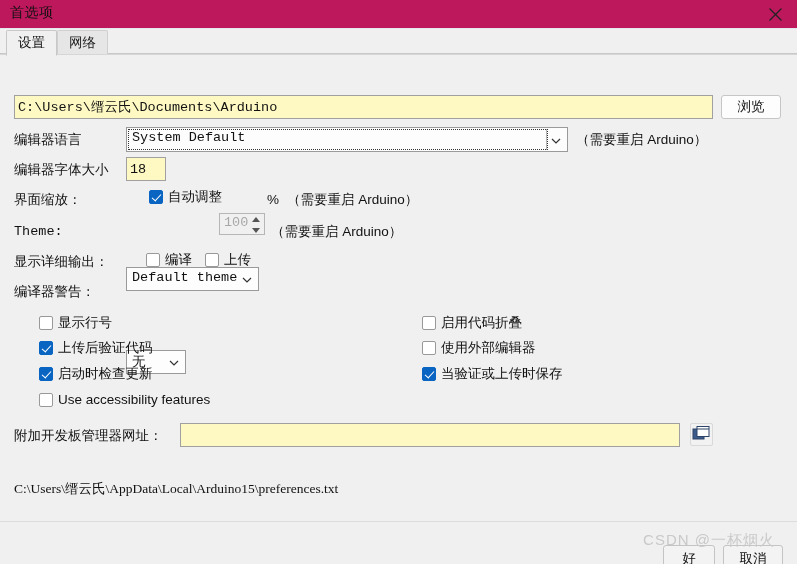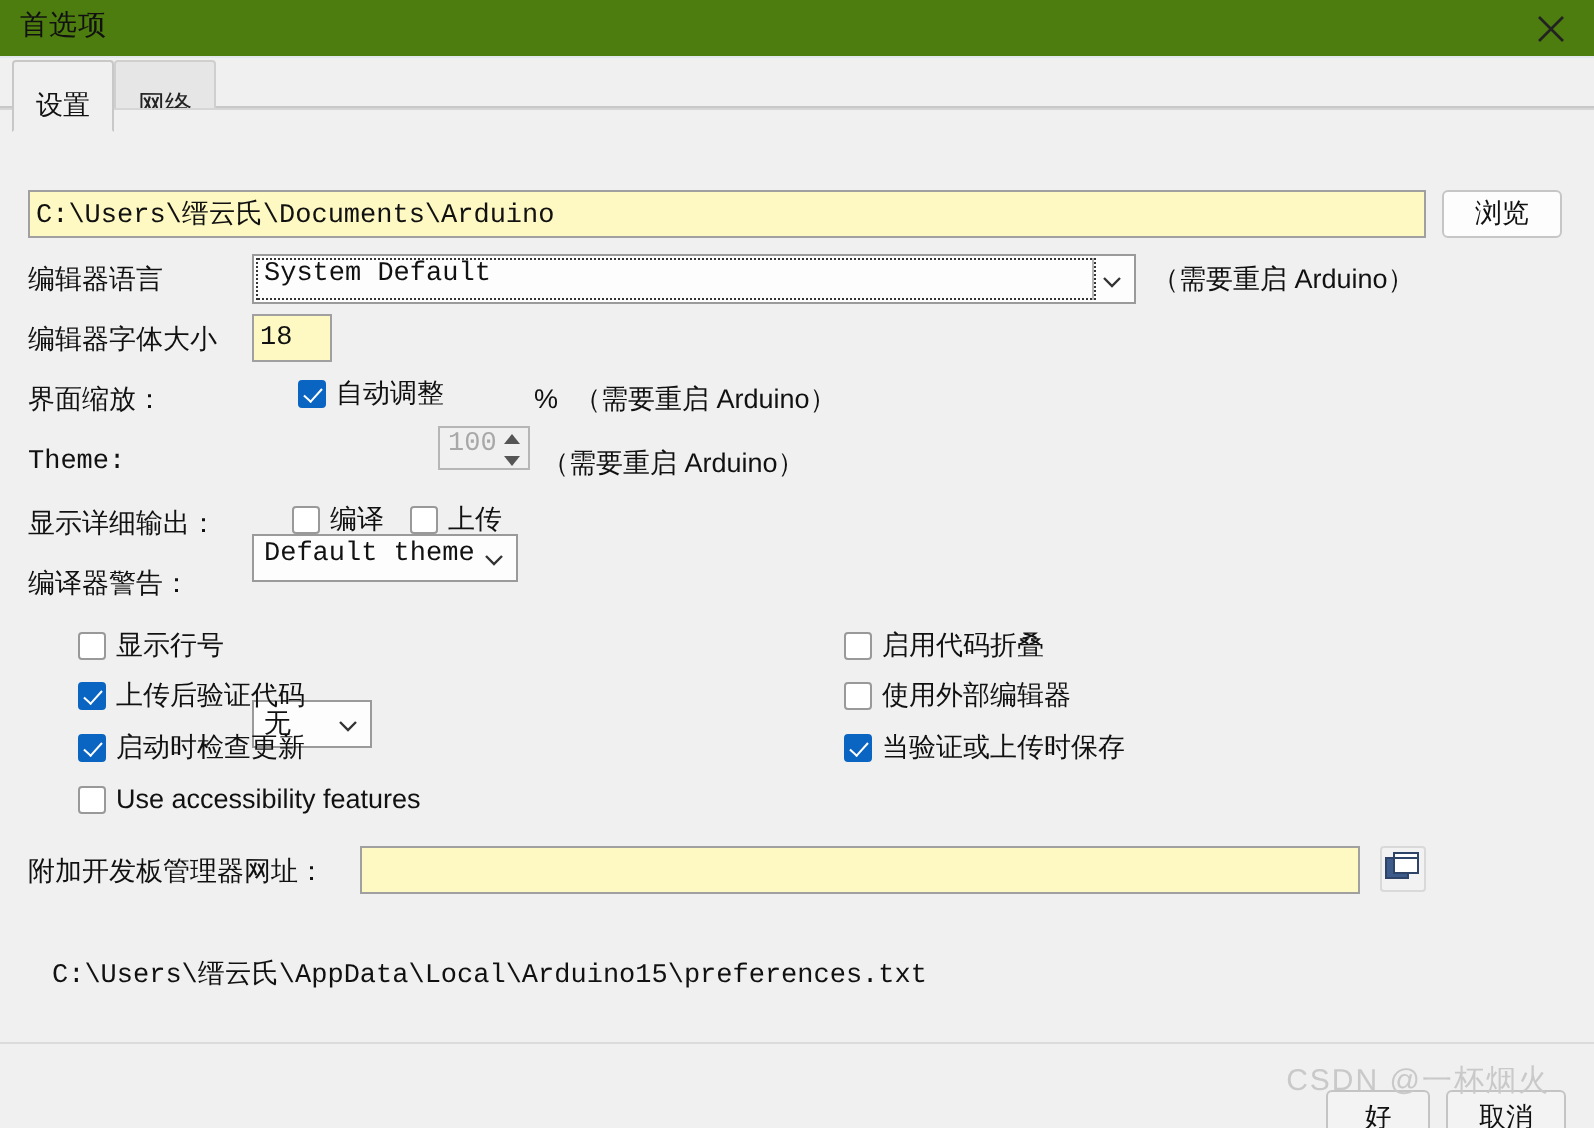--- a/index.html
+++ b/index.html
@@ -20,21 +20,21 @@
     width: 797px;
     height: 564px;
     background: #f0f0f0;
     box-sizing: border-box;
   }
 
   
   #titlebar {
     position: relative;
     height: 28px;
-    background: #4d7c0f;
+    background: #be185d;
     border-bottom: 1px solid #e3e8ed;
   }
   #title-text {
     position: absolute;
     left: 10px;
     top: 4px;
     font-size: 14px;
     color: #111111;
     letter-spacing: .5px;
   }
@@ -56,21 +56,21 @@
     position: relative;
     height: 25px;
     background: #f0f0f0;
     border-bottom: 1px solid #c8c8c8;
     padding-left: 6px;
     box-sizing: border-box;
   }
   .tab {
     position: relative;
     display: inline-block;
-    padding: 13px 11px 4px 11px;
+    padding: 3px 11px 4px 11px;
     font-size: 13.5px;
     color: #111;
     line-height: 17px;
     vertical-align: top;
     cursor: default;
     top: 1px;
   }
   .tab.active {
     background: #f0f0f0;
     border: 1px solid #c8c8c8;
@@ -125,26 +125,25 @@
     font-size: 13.5px;
     color: #8c8c8c;
     white-space: nowrap;
     line-height: 18px;
   }
   .hint .mono {
     font-family: "Liberation Mono", monospace;
     color: #9a9a9a;
   }
   .path {
-    font-family: Liberation Mono, monospace;
+    font-family: Liberation Serif, serif;
     font-size: 13.5px;
     color: #111;
     white-space: nowrap;
     line-height: 18px;
-    margin-left: 12px;
   }
 
   
   .textinput {
     box-sizing: border-box;
     background: #fef9c3;
     border: 1px solid #a0a0a0;
     font-family: "Liberation Mono", monospace;
     font-size: 13.5px;
     color: #111;

